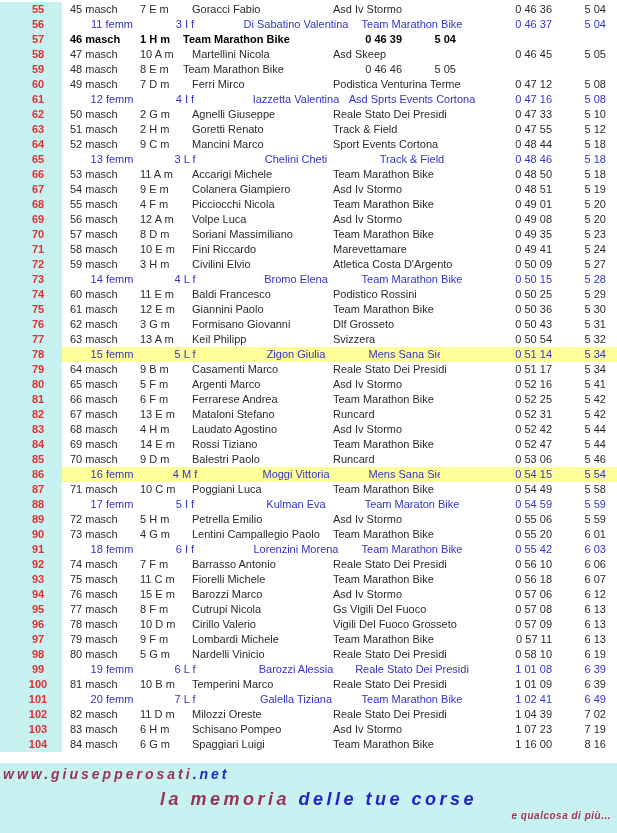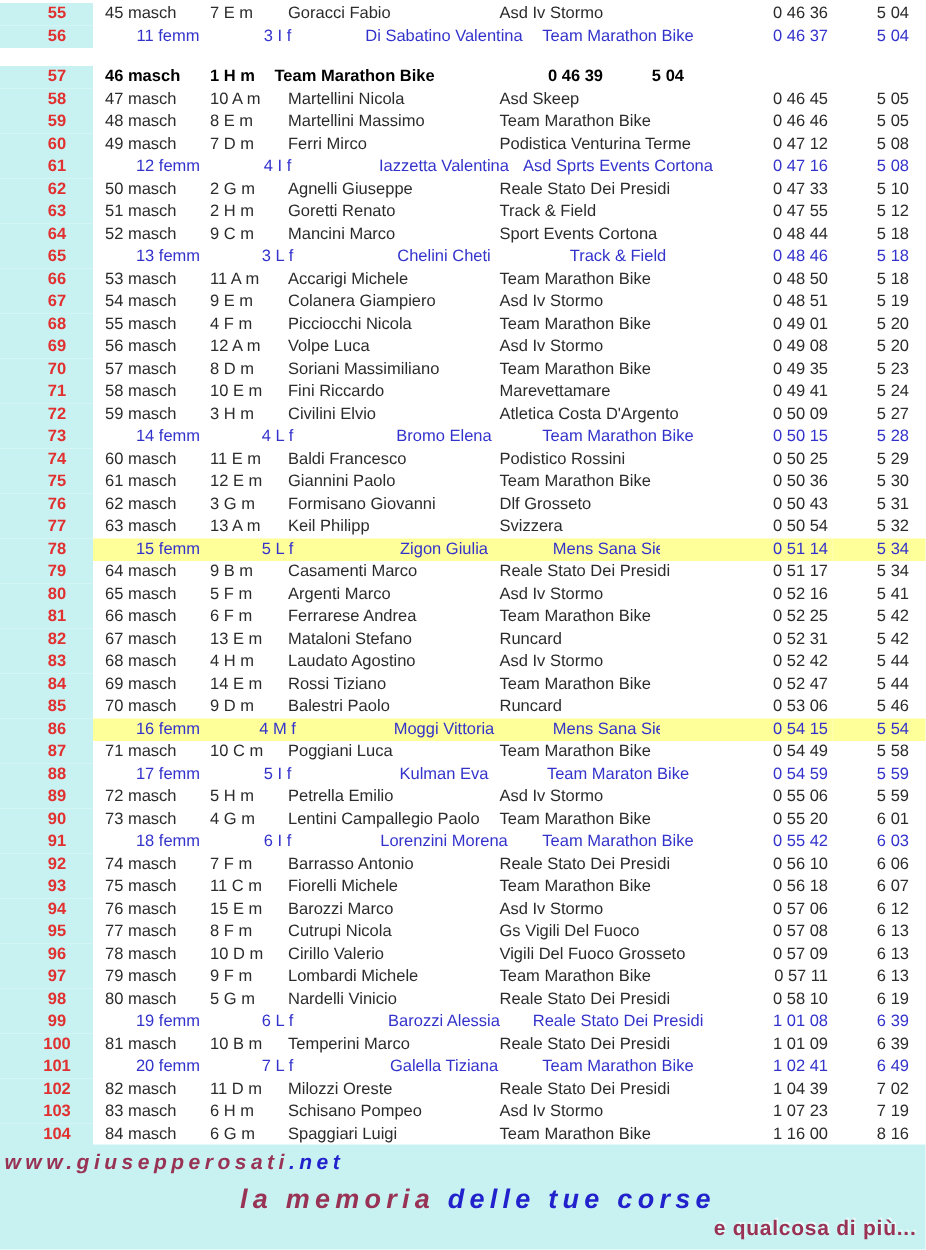--- a/index.html
+++ b/index.html
@@ -34,21 +34,21 @@
   .c.fill   { flex:1; }
 
   
   .row.femm { color:var(--femm-blue); }
   .row.femm .c.catpos { width:100px; padding-left:0; justify-content:center; }
   .row.femm .c.cat    { width:46px;  padding-left:0; justify-content:center; }
   .row.femm .c.name   { width:176px; padding-left:0; justify-content:center; }
   .row.femm .c.team   { width:56px;  padding-left:0; justify-content:center; }
   .row.femm .c.time   { width:115px; }
 
-  .row.bold { font-weight:bold; color:#000000;margin-top:12px; }
+  .row.bold { font-weight:bold; color:#000000; }
 
   .row.hl .c:not(.pos) { background:var(--hl-yellow); }
 
   
   .footer {
     position:absolute; left:0; top:763px; width:617px; height:70px;
     background:var(--band-cyan);
   }
   .footer .f1 {
     position:absolute; left:3px; top:3px;
@@ -57,21 +57,21 @@
   }
   .footer .f1 .suffix { color:var(--footer-blue); }
   .footer .f2 {
     position:absolute; left:160px; top:26px;
     font-size:18px; font-style:italic; font-weight:bold;
     letter-spacing:3.5px; color:var(--footer-maroon);
   }
   .footer .f2 .rest { color:var(--footer-blue); }
   .footer .f3 {
     position:absolute; right:6px; top:47px;
-    font-size:14px; font-weight:bold;
+    font-size:10px; font-style:italic; font-weight:bold;
     letter-spacing:0.5px; color:var(--footer-maroon);
     text-shadow:1px -1px 0 rgba(255,255,255,0.6);
   }
 </style>
 </head>
 <body>
 
 <div class="page">
 
   <div class="table" id="results-table">
@@ -111,21 +111,20 @@
       <div class="c name">Martellini Nicola</div>
       <div class="c team">Asd Skeep</div>
       <div class="c time">0 46 45</div>
       <div class="c pace">5 05</div>
       <div class="c fill"></div>
     </div>
       <div class="row masch">
       <div class="c pos">59</div>
       <div class="c catpos">48 masch</div>
       <div class="c cat">8 E m</div>
-      <div class="c name">Martellini Massimo</div>
       <div class="c team">Team Marathon Bike</div>
       <div class="c time">0 46 46</div>
       <div class="c pace">5 05</div>
       <div class="c fill"></div>
     </div>
       <div class="row masch">
       <div class="c pos">60</div>
       <div class="c catpos">49 masch</div>
       <div class="c cat">7 D m</div>
       <div class="c name">Ferri Mirco</div>

